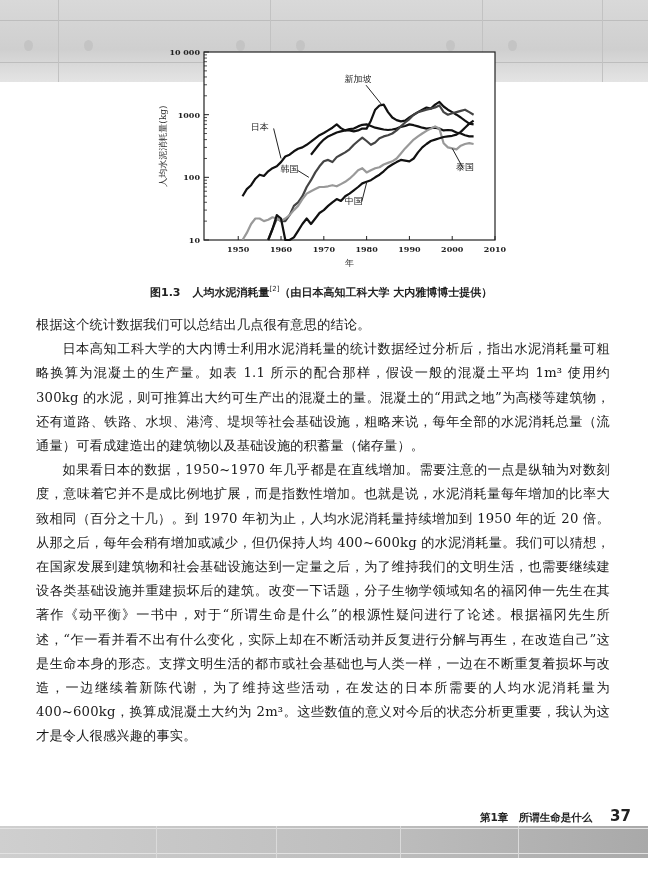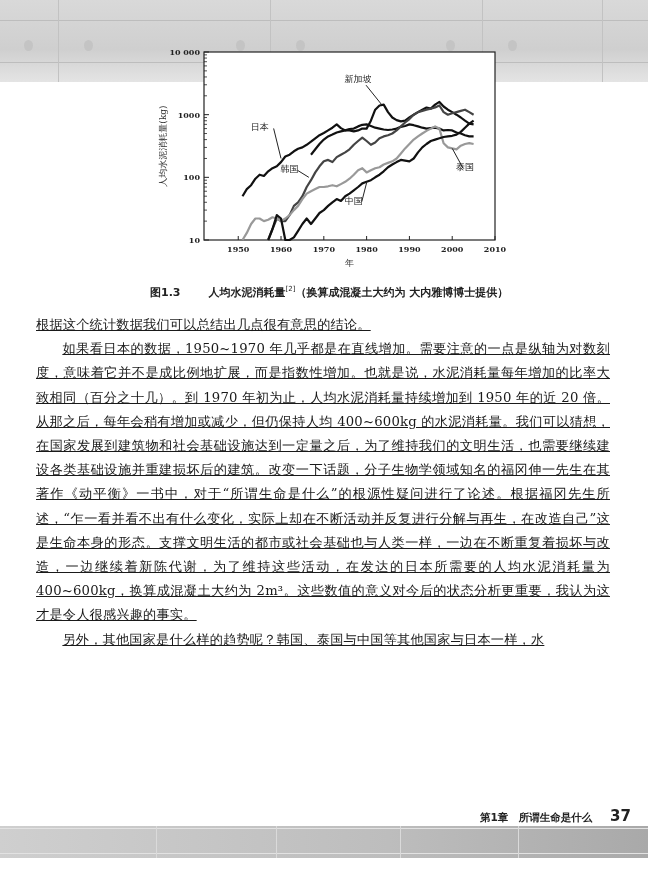--- a/index.html
+++ b/index.html
@@ -10,25 +10,25 @@
   .band-top .stripe{position:absolute;left:0;width:648px;height:1px;background:#bdbdbd;}
   .band-top .vline{position:absolute;top:0;width:1px;height:82px;background:#c2c2c2;}
   .band-top .dot{position:absolute;width:9px;height:11px;border-radius:50%;background:#c4c4c4;top:40px;}
   .band-bottom{position:absolute;left:0;top:826px;width:648px;height:32px;
        background:linear-gradient(90deg,#cfcfcf 0%,#bdbdbd 60%,#a9a9a9 100%);}
   .band-bottom .stripe{position:absolute;left:0;width:648px;height:1px;background:#e2e2e2;}
   .band-bottom .vline{position:absolute;top:0;width:1px;height:32px;background:#dadada;}
   #chart{position:absolute;left:150px;top:40px;}
   .caption{position:absolute;left:150px;top:285px;width:380px;font-family:"DejaVu Sans","Liberation Sans",sans-serif;
        font-size:11px;font-weight:bold;color:#222;white-space:nowrap;}
-  .caption .num{margin-right:28px;}
+  .caption .num{margin-right:12px;}
   .caption sup{font-size:7px;font-weight:normal;}
   .body-text{position:absolute;left:36px;top:313px;width:574px;font-size:13.2px;line-height:24.2px;
        text-align:justify;letter-spacing:0.2px;}
-  .body-text p{margin:0;text-decoration:underline;}
+  .body-text p{margin:0;}
   .body-text p.indent{text-indent:2em;}
   .footer{position:absolute;top:809px;left:470px;width:160px;font-family:"DejaVu Sans","Liberation Sans",sans-serif;
        font-size:10.5px;font-weight:bold;color:#222;}
   .footer .chap{position:absolute;left:10px;top:2px;white-space:nowrap;}
   .footer .pno{position:absolute;left:140px;top:-2px;font-size:15px;}
   svg text{font-family:"DejaVu Serif","Liberation Serif",serif;}
 </style>
 </head>
 <body>
 
@@ -114,27 +114,27 @@
       <line x1="147.58823529411765" y1="130.3713085810155" x2="158.84558823529412" y2="137.33333333333334" stroke="#222" stroke-width="1"></line>
       <text x="139.58823529411765" y="132.3713085810155" text-anchor="middle" font-size="9" fill="#222">韩国</text>
       <line x1="313.04411764705884" y1="128.19288325543823" x2="302.20588235294116" y2="108.35639213166542" stroke="#222" stroke-width="1"></line>
       <text x="315.04411764705884" y="130.19288325543823" text-anchor="middle" font-size="9" fill="#222">泰国</text>
       <line x1="211.77941176470586" y1="161.66689461201324" x2="216.61764705882354" y2="142.73433191728708" stroke="#222" stroke-width="1"></line>
       <text x="203.77941176470586" y="163.66689461201324" text-anchor="middle" font-size="9" fill="#222">中国</text>
     </g>
 </svg>
 
 <div class="caption">
-  <span class="num">图1.3</span><span>人均水泥消耗量</span><sup>[2]</sup><span>（换算成混凝土大约为 大内雅博博士提供）</span>
+  <span class="num">图1.3</span><span>人均水泥消耗量</span><sup>[2]</sup><span>（由日本高知工科大学 大内雅博博士提供）</span>
 </div>
 
 <div class="body-text">
   <p>根据这个统计数据我们可以总结出几点很有意思的结论。</p>
+  <p class="indent">日本高知工科大学的大内博士利用水泥消耗量的统计数据经过分析后，指出水泥消耗量可粗略换算为混凝土的生产量。如表 1.1 所示的配合那样，假设一般的混凝土平均 1m³ 使用约 300kg 的水泥，则可推算出大约可生产出的混凝土的量。混凝土的“用武之地”为高楼等建筑物，还有道路、铁路、水坝、港湾、堤坝等社会基础设施，粗略来说，每年全部的水泥消耗总量（流通量）可看成建造出的建筑物以及基础设施的积蓄量（储存量）。</p>
   <p class="indent">如果看日本的数据，1950~1970 年几乎都是在直线增加。需要注意的一点是纵轴为对数刻度，意味着它并不是成比例地扩展，而是指数性增加。也就是说，水泥消耗量每年增加的比率大致相同（百分之十几）。到 1970 年初为止，人均水泥消耗量持续增加到 1950 年的近 20 倍。从那之后，每年会稍有增加或减少，但仍保持人均 400~600kg 的水泥消耗量。我们可以猜想，在国家发展到建筑物和社会基础设施达到一定量之后，为了维持我们的文明生活，也需要继续建设各类基础设施并重建损坏后的建筑。改变一下话题，分子生物学领域知名的福冈伸一先生在其著作《动平衡》一书中，对于“所谓生命是什么”的根源性疑问进行了论述。根据福冈先生所述，“乍一看并看不出有什么变化，实际上却在不断活动并反复进行分解与再生，在改造自己”这是生命本身的形态。支撑文明生活的都市或社会基础也与人类一样，一边在不断重复着损坏与改造，一边继续着新陈代谢，为了维持这些活动，在发达的日本所需要的人均水泥消耗量为 400~600kg，换算成混凝土大约为 2m³。这些数值的意义对今后的状态分析更重要，我认为这才是令人很感兴趣的事实。</p>
-  <p class="indent">另外，其他国家是什么样的趋势呢？韩国、泰国与中国等其他国家与日本一样，水</p>
 </div>
 
 <div class="footer">
   <span class="chap">第1章　所谓生命是什么</span>
   <span class="pno">37</span>
 </div>
 
 <div class="band-bottom">
   <div class="stripe" style="top:2px"></div>
   <div class="stripe" style="top:27px"></div>

